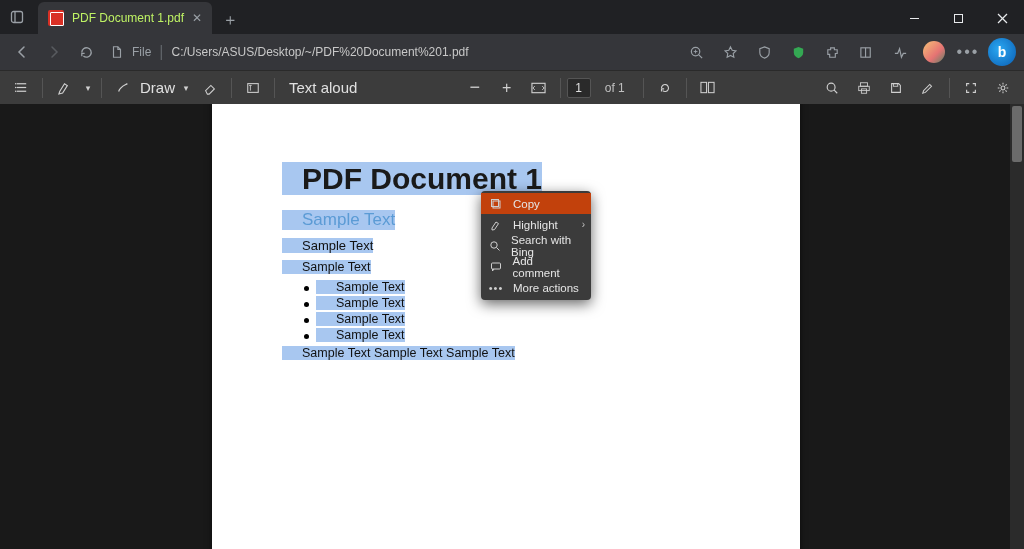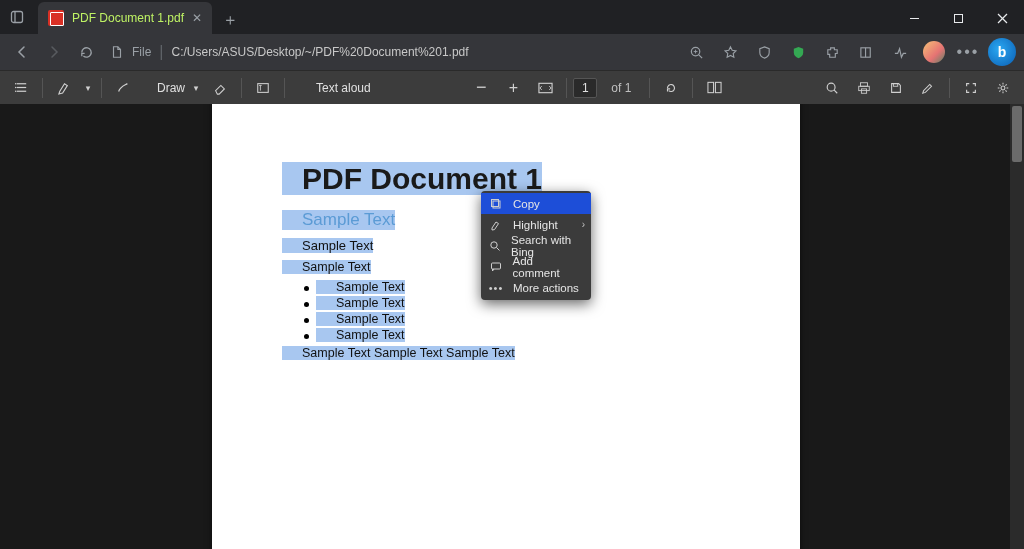--- a/index.html
+++ b/index.html
@@ -26,40 +26,40 @@
 .url .path { color:#c8c8c8; font-size:12px; }
 .right-icons { display:flex; gap:2px; }
 .avatar { width:22px; height:22px; border-radius:50%; background:linear-gradient(135deg,#f6c177,#e57373 60%,#5b8266); }
 .bing { width:28px; height:28px; border-radius:50%; background:radial-gradient(circle at 40% 40%,#2aa8f2,#0a5db3); display:flex; align-items:center; justify-content:center; color:#fff; font-weight:bold; font-size:14px;}
 svg { display:block; }
 
 
 .pdftoolbar { height:34px; background:#3c3c3c; display:flex; align-items:center; color:#e0e0e0; padding:0 6px; gap:2px; border-top:1px solid #2a2a2a; }
 .tbtn { width:30px; height:30px; display:flex; align-items:center; justify-content:center; color:#d0d0d0; border-radius:3px; }
 .tdiv { width:1px; height:20px; background:#555; margin:0 4px; }
-.readaloud { font-size:12px; color:#e0e0e0; padding:0 8px;margin-left:17px; }
+.readaloud { font-size:15px; color:#e0e0e0; padding:0 8px; }
 .pginput { width:24px; height:20px; background:#2a2a2a; border:1px solid #555; color:#e0e0e0; text-align:center; font-size:12px; border-radius:2px; }
 .ofpages { font-size:12px; color:#c0c0c0; margin:0 12px; }
 .spacer { flex:1; }
 
 
 .viewer { position:absolute; top:104px; left:0; right:0; bottom:0; background:#191919; overflow:hidden; }
 .page { position:absolute; left:212px; top:-24px; width:588px; height:750px; background:#fff; box-shadow:0 2px 6px rgba(0,0,0,0.6); padding:82px 70px 40px 70px; }
 .sel { background:#a8c7f0;padding-left:20px; }
 .doc-title{ font-size:30px; font-weight:600; color:#1a1a1a; }
 .sub{ font-size:17px; color:#5b9bd5; margin-top:14px; font-weight:500;}
 .line1{ font-size:13px; color:#111; margin-top:8px; }
 .line2{ font-size:12.5px; color:#111; margin-top:6px; }
 .bul { list-style:none; margin-top:4px; }
 .bul li { font-size:12.5px; color:#111; padding:1px 0 1px 34px; position:relative; }
 .bul li::before{ content:""; position:absolute; left:22px; top:7px; width:5px; height:5px; background:#000; border-radius:50%; }
 .foot { font-size:12.5px; color:#111; }
 .ctx2 { position:absolute; left:481px; top:191px; width:110px; background:#3b3b3b; border-radius:4px; box-shadow:0 4px 14px rgba(0,0,0,0.6); padding:2px 0;}
 .ctx-row { display:flex; align-items:center; height:21px; padding:0 10px 0 8px; gap:10px; color:#e5e5e5; font-size:11.5px; position:relative;}
-.ctx-row.hover { background:#1d4ed8; }
+.ctx-row.hover { background:#c2410c; }
 .ctx-row .chev{ position:absolute; right:6px; color:#c0c0c0; font-size:10px; }
 .ctx-ico { width:14px; height:14px; display:flex; align-items:center; justify-content:center; color:#cfcfcf; }
 
 
 .scroll { position:absolute; right:0; top:104px; width:14px; bottom:0; background:#2b2b2b; }
 .thumb { position:absolute; left:2px; right:2px; top:2px; height:56px; background:#6b6b6b; border-radius:2px; }
 </style>
 </head>
 <body>
 

